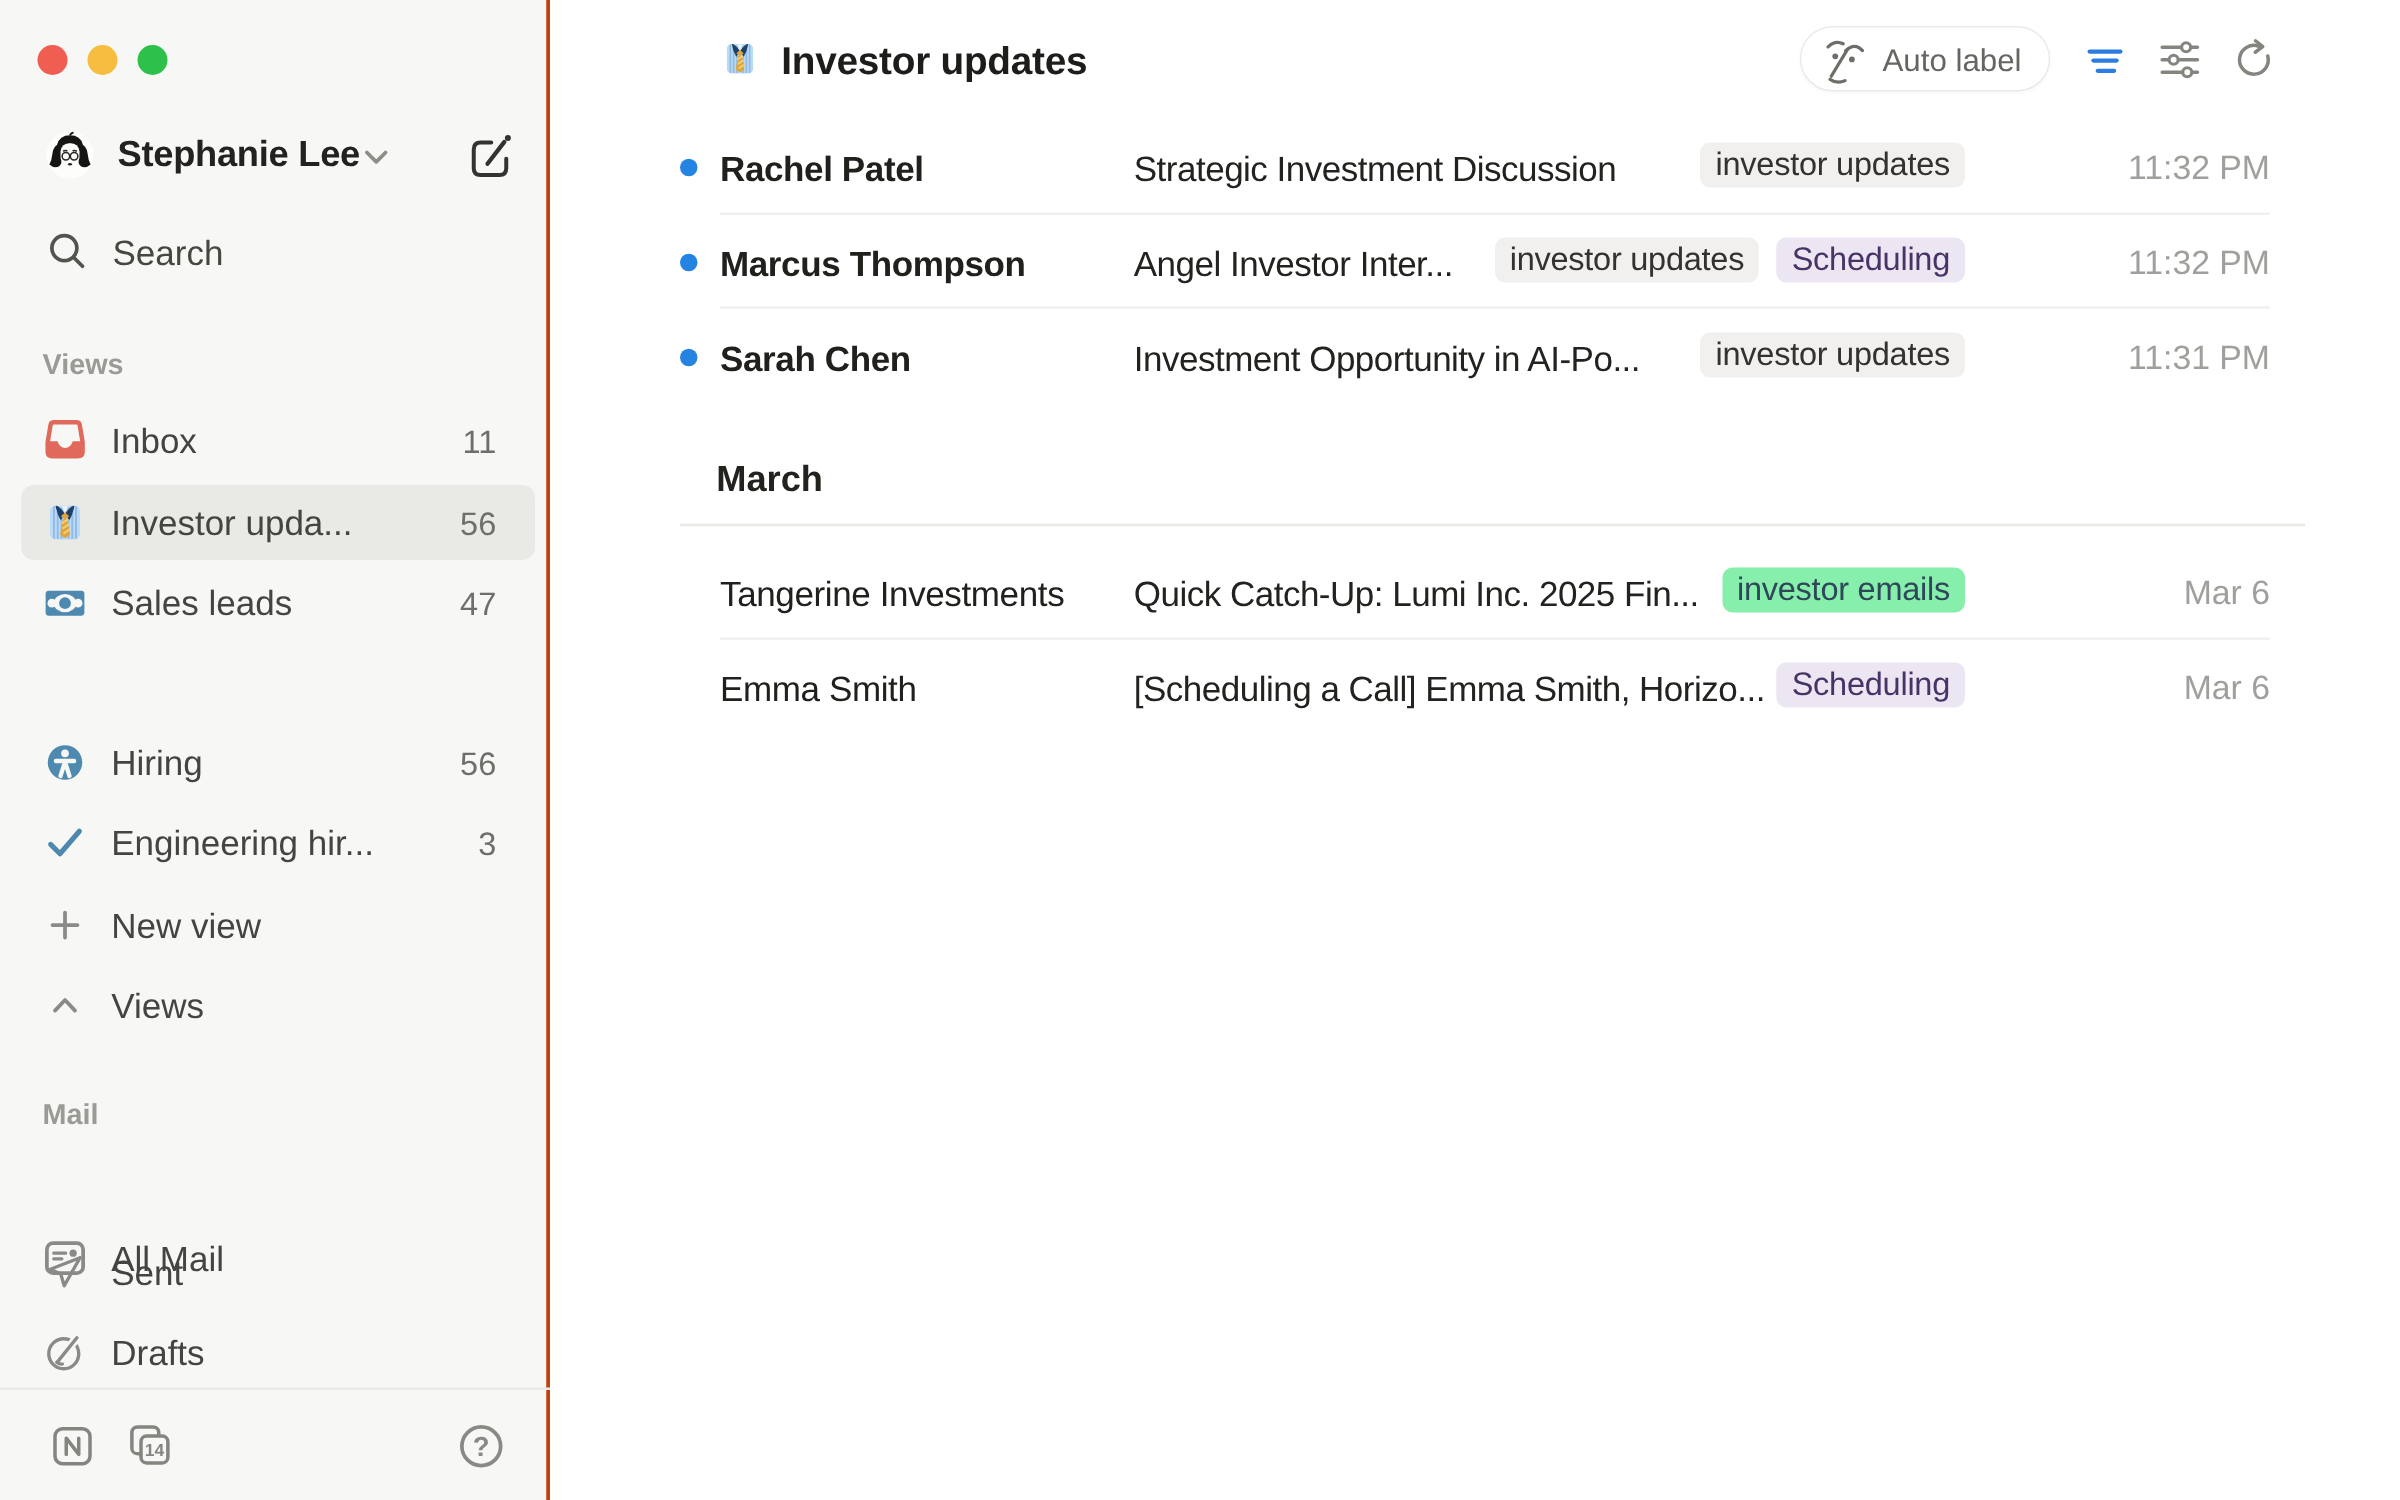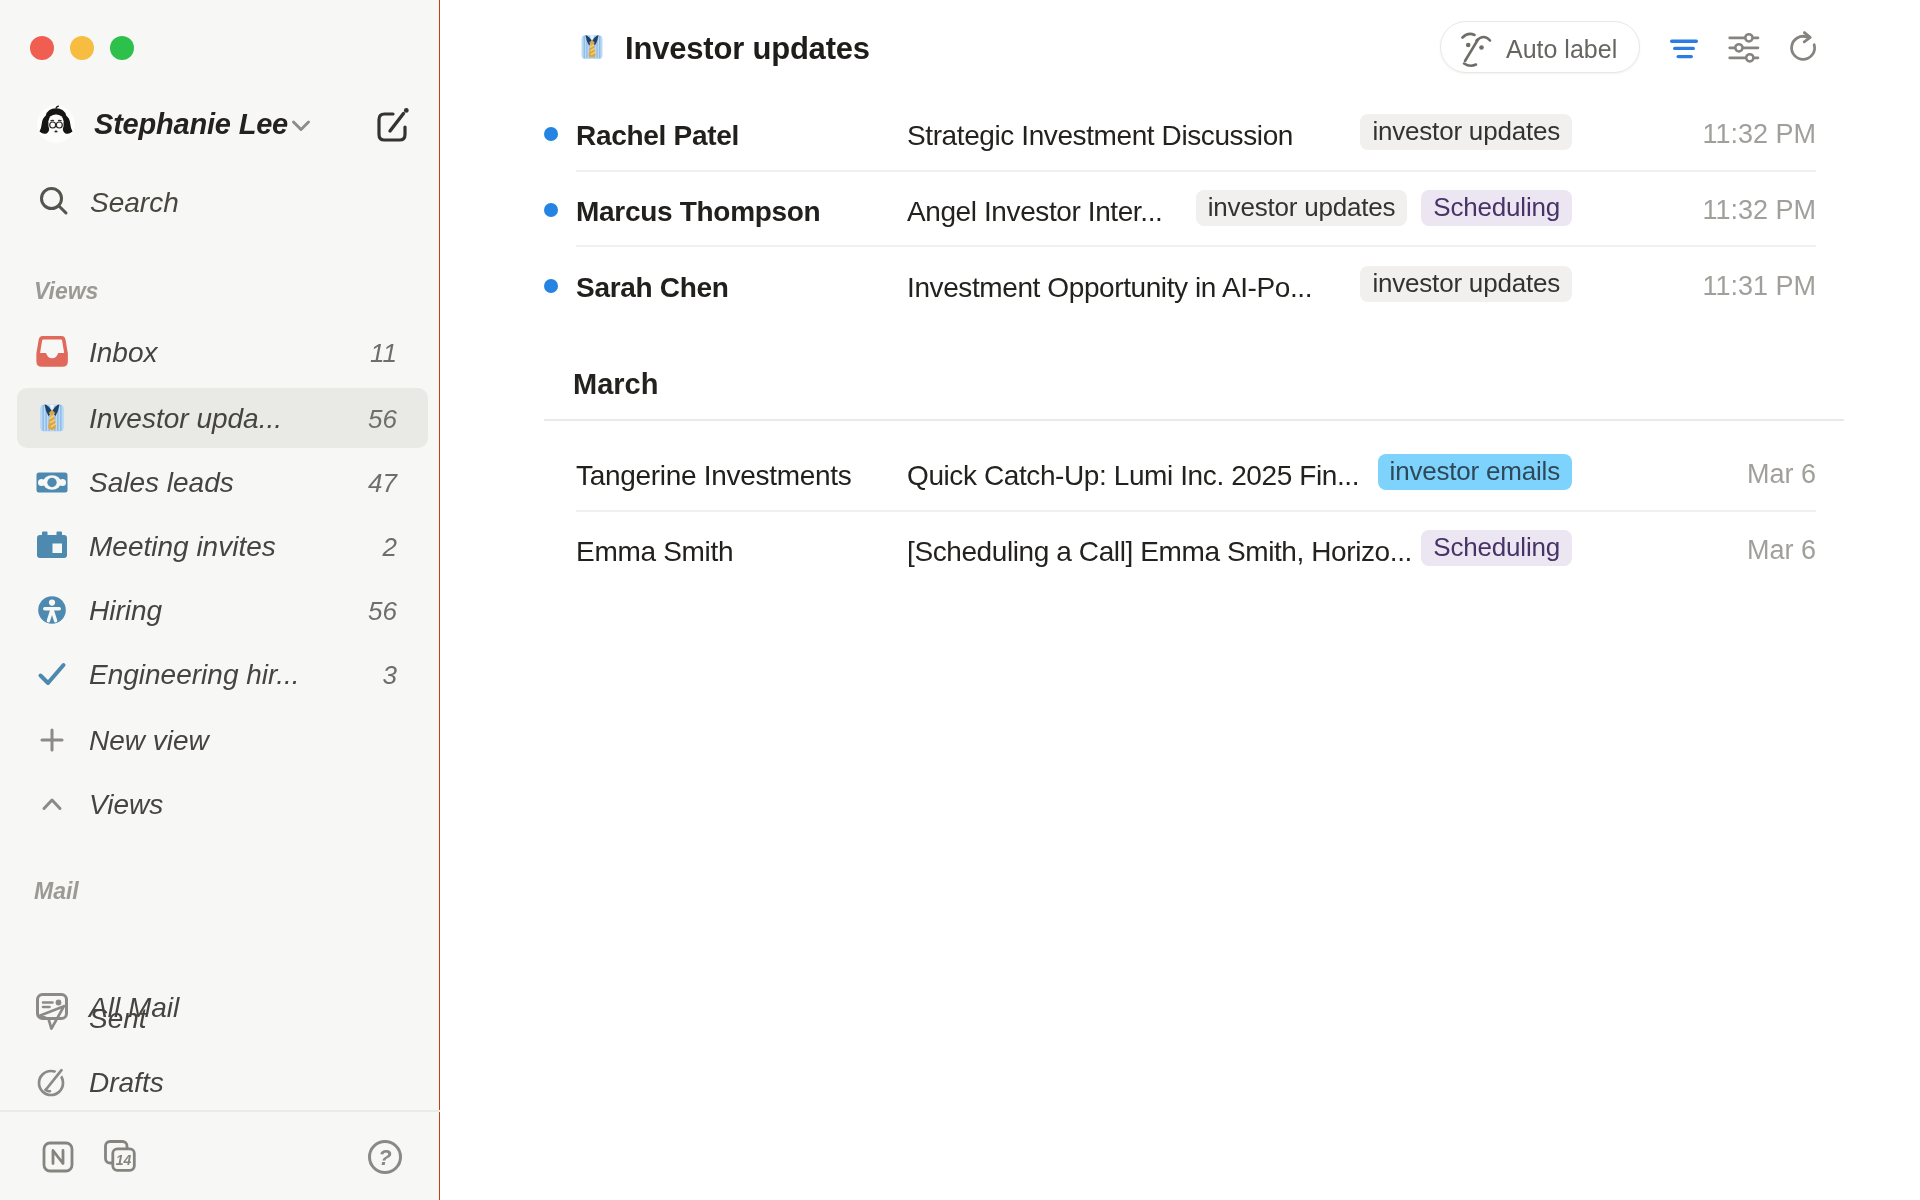--- a/index.html
+++ b/index.html
@@ -1,21 +1,21 @@
 <!DOCTYPE html>
 <html><head>
 <meta charset="utf-8">
 <style>
 * { margin:0; padding:0; box-sizing:border-box; }
 html,body { width:1920px; height:1200px; overflow:hidden; background:#ffffff;
   font-family:"Liberation Sans", sans-serif; }
 .abs { position:absolute; }
 
 #sidebar { position:absolute; left:0; top:0; width:440px; height:1200px;
-  background:#f7f7f5; border-right:1px solid #c2410c;font-style:italic; }
+  background:#f7f7f5; border-right:3px solid #c2410c; }
 .tl { position:absolute; top:36px; width:24px; height:24px; border-radius:50%; }
 #tl-r { left:30px; background:#f05e51; }
 #tl-y { left:70px; background:#f6bd40; }
 #tl-g { left:110px; background:#2dc14b; }
 #avatar { position:absolute; left:37px; top:105px; width:38px; height:38px; }
 #uname { position:absolute; left:94px; top:108px; font-size:29px; font-weight:bold;
   color:#23221f; letter-spacing:-0.2px; }
 #uchev { position:absolute; left:291px; top:119px; }
 #compose { position:absolute; left:376px; top:106px; }
 #searchrow { position:absolute; left:0; top:170px; width:408px; height:64px; }
@@ -51,21 +51,21 @@
 .mrow .sender { position:absolute; left:135px; top:24px; font-size:28px; color:#21201d;
   white-space:nowrap; letter-spacing:-0.3px; }
 .mrow .sender.b { font-weight:bold; }
 .mrow .subj { position:absolute; left:466px; top:24px; font-size:28px; color:#23221f;
   white-space:nowrap; letter-spacing:-0.4px; overflow:hidden; }
 .mrow .tags { position:absolute; right:348px; top:18px; display:flex; gap:14px; }
 .tag { height:36px; line-height:35px; border-radius:8px; padding:0 12px; font-size:26px;
   font-weight:normal; white-space:nowrap; letter-spacing:-0.2px; }
 .tag.gray { background:#f1f0ee; color:#343230; }
 .tag.purple { background:#ece6f3; color:#483366; }
-.tag.blue { background:#7dd3fc; color:#2f4859; }
+.tag.blue { background:#86efac; color:#2f4859; }
 .mrow .time { position:absolute; right:104px; top:23px; font-size:27px; color:#a09f9b; }
 .mdiv { position:absolute; left:135px; width:1240px; height:1.5px; background:#f1f0ee; }
 #march { position:absolute; left:132px; top:368px; font-size:29px; font-weight:bold; color:#23221f; }
 #marchdiv { position:absolute; left:103px; top:419px; width:1300px; height:2px; background:#eae9e6; }
 </style>
 </head>
 <body>
 <div id="sidebar">
   <span class="tl" id="tl-r"></span>
     <span class="tl" id="tl-y"></span>
@@ -127,30 +127,20 @@
     <svg class="nicon" viewBox="0 0 32 32">
       <rect x="0.5" y="6.5" width="31" height="20" rx="2.5" fill="#4e8ab0"></rect>
       <ellipse cx="16" cy="16.5" rx="9" ry="7.3" fill="#f7f7f5"></ellipse>
       <circle cx="5.5" cy="16.5" r="3.5" fill="#f7f7f5"></circle>
       <circle cx="26.5" cy="16.5" r="3.5" fill="#f7f7f5"></circle>
       <circle cx="16" cy="16.5" r="4.7" fill="#4e8ab0"></circle>
     </svg>
     <div class="nlabel">Sales leads</div>
       <div class="ncount">47</div>
   </div>
-  <div class="navrow" style="top:514px;">
-    <svg class="nicon" viewBox="0 0 32 32">
-      <rect x="6" y="1.5" width="5.5" height="8" rx="1" fill="#4e8ab0"></rect>
-      <rect x="20.5" y="1.5" width="5.5" height="8" rx="1" fill="#4e8ab0"></rect>
-      <rect x="1" y="5" width="30" height="23" rx="3" fill="#4e8ab0"></rect>
-      <rect x="16.5" y="13.5" width="9.5" height="9.5" fill="#f7f7f5"></rect>
-    </svg>
-    <div class="nlabel">Meeting invites</div>
-      <div class="ncount">2</div>
-  </div>
   <div class="navrow" style="top:578px;padding-left:48px;">
     <svg class="nicon" viewBox="0 0 32 32">
       <circle cx="16" cy="16" r="13.8" fill="#4e8ab0"></circle>
       <circle cx="16" cy="8.6" r="3.1" fill="#f7f7f5"></circle>
       <rect x="7" y="13" width="18" height="3.6" rx="1.8" fill="#f7f7f5"></rect>
       <path d="M16,15.5 L12.4,26.8 M16,15.5 L19.6,26.8" stroke="#f7f7f5" stroke-width="3.4" stroke-linecap="round"></path>
     </svg>
     <div class="nlabel">Hiring</div>
       <div class="ncount">56</div>
   </div>

